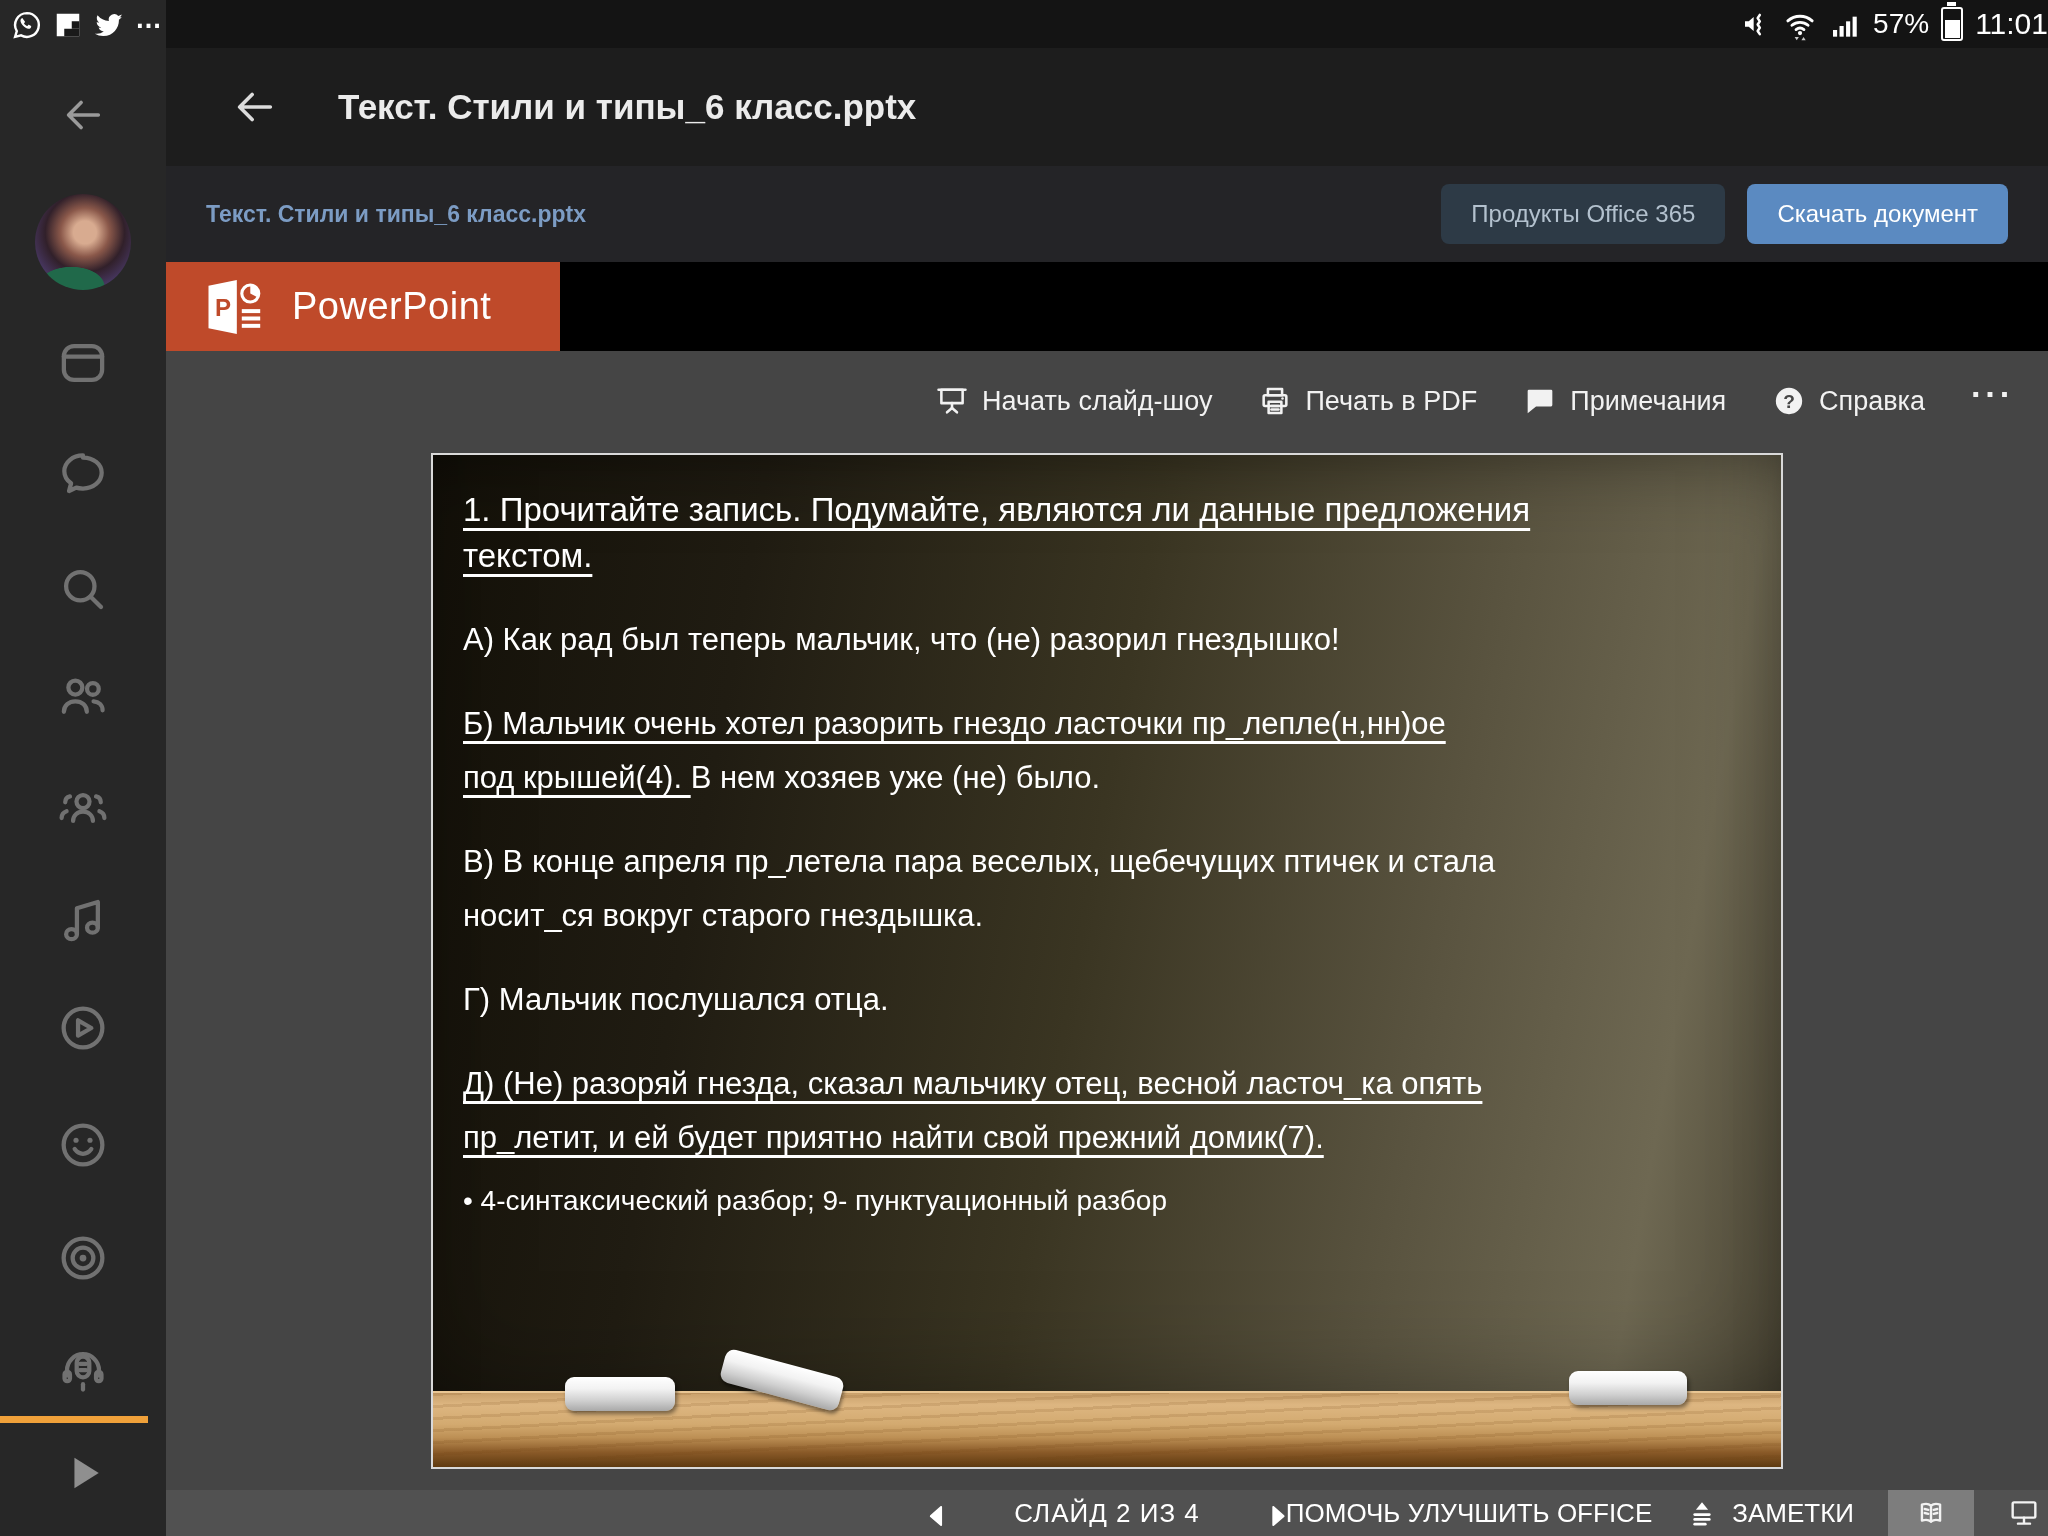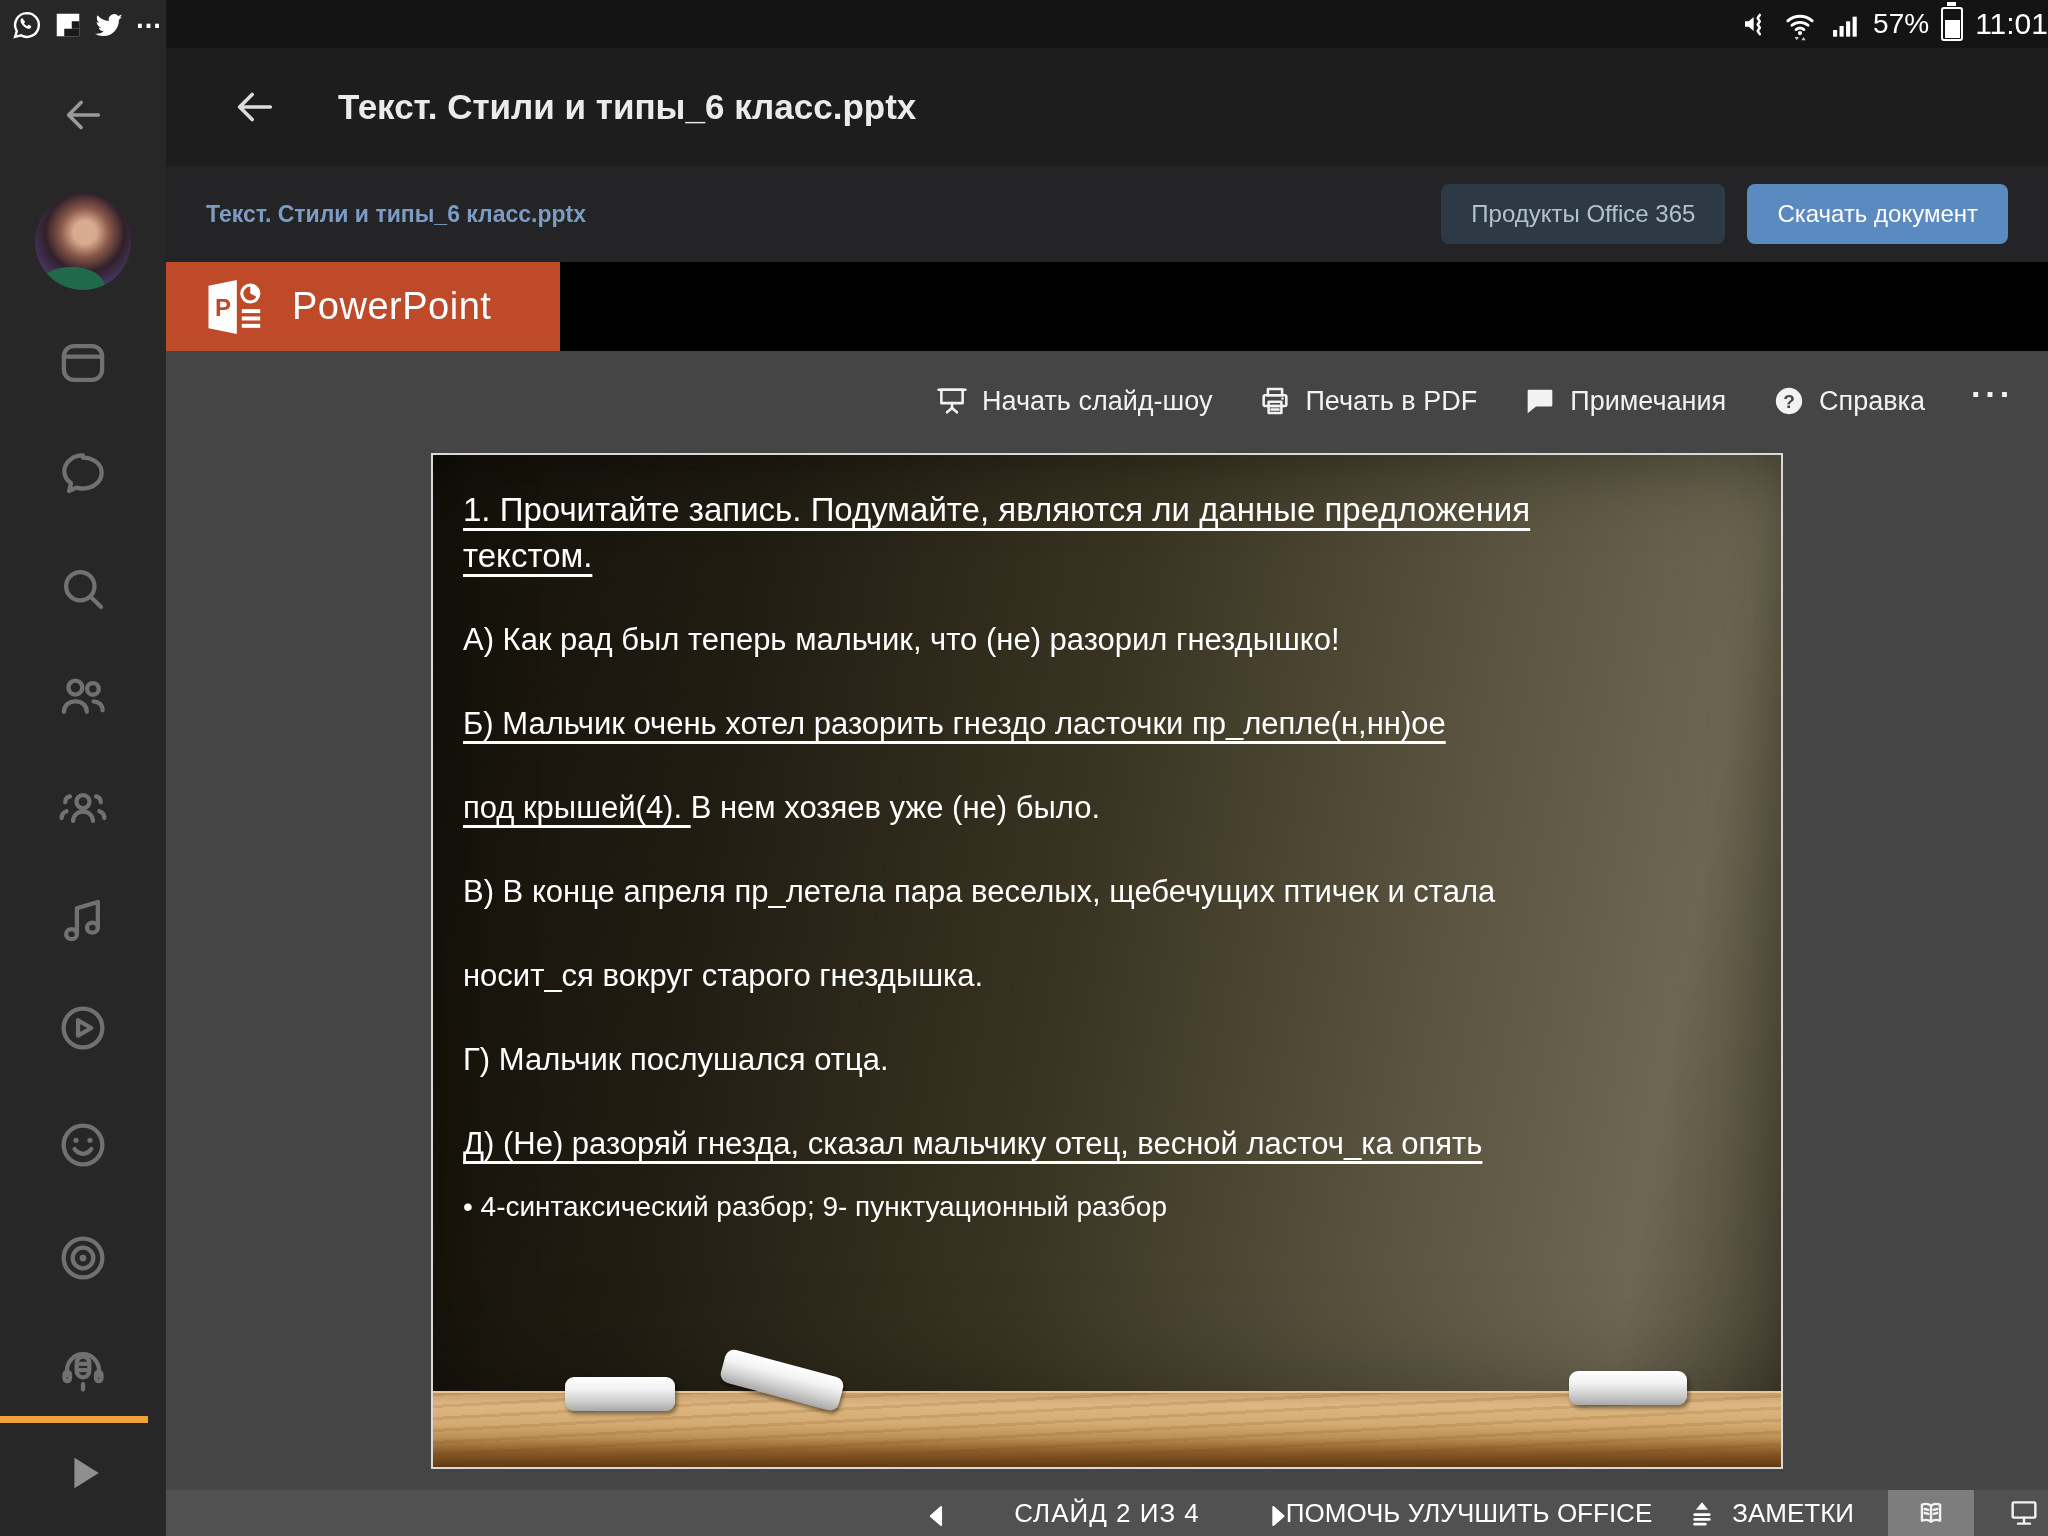--- a/index.html
+++ b/index.html
@@ -61,21 +61,21 @@
 
   
   .slide{position:absolute;left:265px;top:102px;width:1352px;height:1016px;border:2px solid #d9d9d9;
     background:linear-gradient(100deg,#141109 0%,#201c12 22%,#3a3522 48%,#5a5440 72%,#6e6852 88%,#4a4534 100%);
     box-shadow:inset 0 -90px 130px -50px rgba(0,0,0,.6), inset 0 50px 90px -60px rgba(0,0,0,.55);
     overflow:hidden}
   .slide-text{padding:32px 30px 0;color:#fff}
   .slide-line{white-space:nowrap;font-size:31px;height:46px;line-height:46px}
   .slide-line.heading{font-size:33px}
   .slide-line.para{margin-top:38px}
-  .slide-line.cont{margin-top:38px}
+  .slide-line.cont{margin-top:8px}
   .slide-line.bullet{margin-top:20px;font-size:28px;height:40px;line-height:40px}
   .slide-line .b{font-weight:400}
   .slide-line .u{text-decoration:underline;text-underline-offset:7px;text-decoration-thickness:2.5px}
 
   .tray{position:absolute;left:0;right:0;bottom:0;height:76px;
     background:linear-gradient(180deg,#c9a06b 0,#ddb681 16%,#d3aa70 42%,#bd9055 60%,#8a5a28 80%,#5e3a10 100%);
     border-top:2px solid #e9c693}
   .tray::before{content:"";position:absolute;inset:0;
     background:repeating-linear-gradient(177deg,rgba(110,64,16,.14) 0 3px,rgba(0,0,0,0) 3px 12px)}
   .chalk{position:absolute;height:34px;border-radius:9px;
@@ -343,20 +343,21 @@
       <div class="slide-text">
           <div class="slide-line heading"><span class="b u">1. Прочитайте запись. Подумайте, являются ли данные предложения</span></div>
           <div class="slide-line heading"><span class="b u">текстом.</span></div>
           <div class="slide-line para"><span>А) Как рад был теперь мальчик, что (не) разорил гнездышко!</span></div>
           <div class="slide-line para"><span class="b u">Б) Мальчик очень хотел разорить гнездо ласточки пр_лепле(н,нн)ое</span></div>
           <div class="slide-line cont"><span class="b u">под крышей(4). </span><span>В нем  хозяев уже (не) было.</span></div>
           <div class="slide-line para"><span>В) В конце апреля пр_летела пара веселых, щебечущих птичек и стала</span></div>
           <div class="slide-line cont"><span>носит_ся вокруг старого гнездышка.</span></div>
           <div class="slide-line para"><span>Г) Мальчик послушался отца.</span></div>
           <div class="slide-line para"><span class="b u">Д) (Не) разоряй гнезда, сказал мальчику отец, весной ласточ_ка опять</span></div>
+          <div class="slide-line cont"><span class="b u">пр_летит, и ей будет приятно найти свой прежний домик(7).</span></div>
           <div class="slide-line bullet"><span>• 4-синтаксический разбор; 9- пунктуационный разбор</span></div>
         </div>
       <div class="tray"></div>
       <div class="chalk c1"></div>
       <div class="chalk c2"></div>
       <div class="chalk c3"></div>
     </div>
 
     <div class="bottombar">
       <div class="bb-center">

